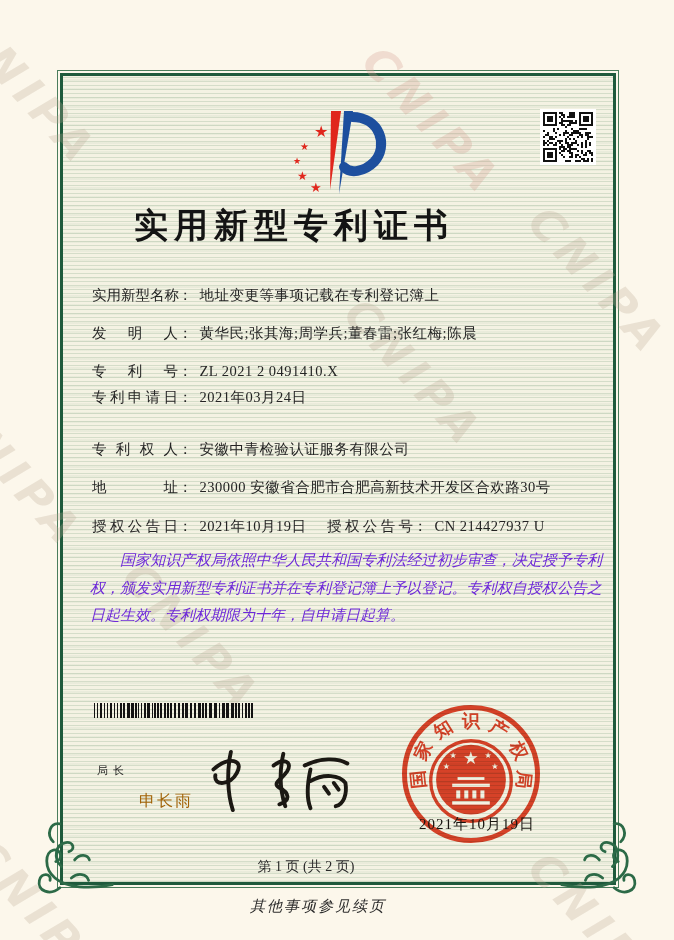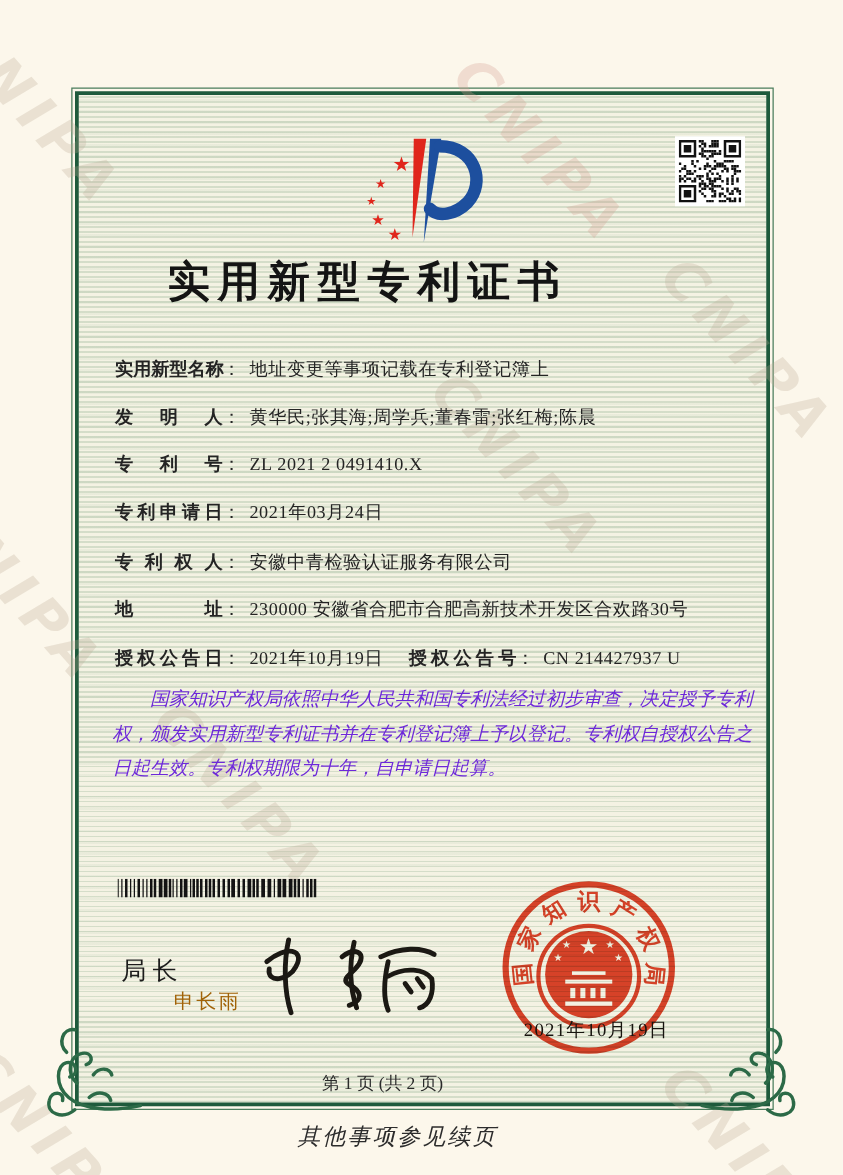--- a/index.html
+++ b/index.html
@@ -37,55 +37,55 @@
   
   .cert-number{position:absolute;left:84px;top:109px;z-index:3;font-size:15px;letter-spacing:1.5px;color:#2a2a2a;}
   .logo{position:absolute;left:292px;top:103px;z-index:3;}
   .qr{position:absolute;left:540px;top:109px;z-index:3;background:#fff;padding:3px;}
   .title{
     position:absolute;left:57px;top:203px;width:474px;z-index:3;
     text-align:center;font-size:34px;font-weight:bold;letter-spacing:6px;color:#141414;
   }
   
   .row{position:absolute;left:92px;z-index:3;font-size:14.5px;color:#242424;white-space:nowrap;}
-  .flabel{display:inline-block;width:86px;text-align:justify;text-align-last:justify;vertical-align:bottom;font-weight:bold;}
+  .flabel{display:inline-block;width:86px;text-align:justify;text-align-last:justify;vertical-align:bottom;}
   .colon{display:inline-block;}
   .fvalue{margin-left:7px;letter-spacing:0.5px;}
   .grant2{position:absolute;left:235px;top:0;}
   
   .paras{position:absolute;left:90px;top:547px;width:512px;z-index:3;}
   .paras p{
     margin:0;font-size:15px;line-height:27.5px;font-style:italic;
     text-indent:2em;text-align:justify;color:#6d28d9;
   }
   
   .barcode{position:absolute;left:94px;top:703px;z-index:3;}
   
-  .director-title{position:absolute;left:97px;top:763px;z-index:5;font-size:20px;letter-spacing:5px;color:#1c1c1c;}
+  .director-title{position:absolute;left:97px;top:763px;z-index:5;font-size:11px;letter-spacing:5px;color:#1c1c1c;}
   .director-name{position:absolute;left:97px;top:791px;z-index:5;font-size:16px;letter-spacing:2px;color:#a16207;margin-left:42px;}
   .signature{position:absolute;left:198px;top:748px;z-index:5;}
   
   .seal{
     position:absolute;left:402px;top:705px;width:138px;height:138px;z-index:4;
     border:5px solid #df3b20;border-radius:50%;box-sizing:border-box;
     mix-blend-mode:multiply;opacity:0.95;
   }
   .seal-char{
     position:absolute;left:50%;top:50%;
     font-size:18px;font-weight:bold;color:#df3b20;
     font-family:"Liberation Serif",serif;
   }
   .emblem{position:absolute;left:50%;top:24px;transform:translateX(-50%);}
   .seal-date{
     position:absolute;left:402px;top:815px;width:150px;z-index:6;text-align:center;
     font-size:15px;color:#17140f;letter-spacing:1px;
   }
   
   .page-info{position:absolute;left:25px;top:858px;width:562px;z-index:3;text-align:center;font-size:14px;color:#2a2a2a;}
-  .cont-note{position:absolute;left:37px;top:897px;width:562px;z-index:3;text-align:center;font-size:18px;font-style:italic;letter-spacing:2px;color:#2c2c2c;}
+  .cont-note{position:absolute;left:37px;top:897px;width:562px;z-index:3;text-align:center;font-size:15px;font-style:italic;letter-spacing:2px;color:#2c2c2c;}
 </style>
 </head>
 <body>
 
 <div class="abs" style="inset:0;">
 
   <span class="wm" style="left:-14px;top:6px;">CNIPA</span>
   <span class="wm pink" style="left:390px;top:36px;">CNIPA</span>
   <span class="wm" style="left:556px;top:196px;">CNIPA</span>
   <span class="wm" style="left:372px;top:288px;">CNIPA</span>
@@ -335,21 +335,21 @@
 
   <div class="row" style="top:286px;">
     <span class="flabel">实用新型名称</span><span class="colon">：</span><span class="fvalue">地址变更等事项记载在专利登记簿上</span>
   </div>
   <div class="row" style="top:324px;">
     <span class="flabel">发明人</span><span class="colon">：</span><span class="fvalue">黄华民;张其海;周学兵;董春雷;张红梅;陈晨</span>
   </div>
   <div class="row" style="top:362px;">
     <span class="flabel">专利号</span><span class="colon">：</span><span class="fvalue">ZL 2021 2 0491410.X</span>
   </div>
-  <div class="row" style="top:400px;">
+  <div class="row" style="top:388px;">
     <span class="flabel">专利申请日</span><span class="colon">：</span><span class="fvalue">2021年03月24日</span>
   </div>
   <div class="row" style="top:440px;">
     <span class="flabel">专利权人</span><span class="colon">：</span><span class="fvalue">安徽中青检验认证服务有限公司</span>
   </div>
   <div class="row" style="top:478px;">
     <span class="flabel">地址</span><span class="colon">：</span><span class="fvalue">230000 安徽省合肥市合肥高新技术开发区合欢路30号</span>
   </div>
   <div class="row" style="top:517px;">
     <span class="flabel">授权公告日</span><span class="colon">：</span><span class="fvalue">2021年10月19日</span>

